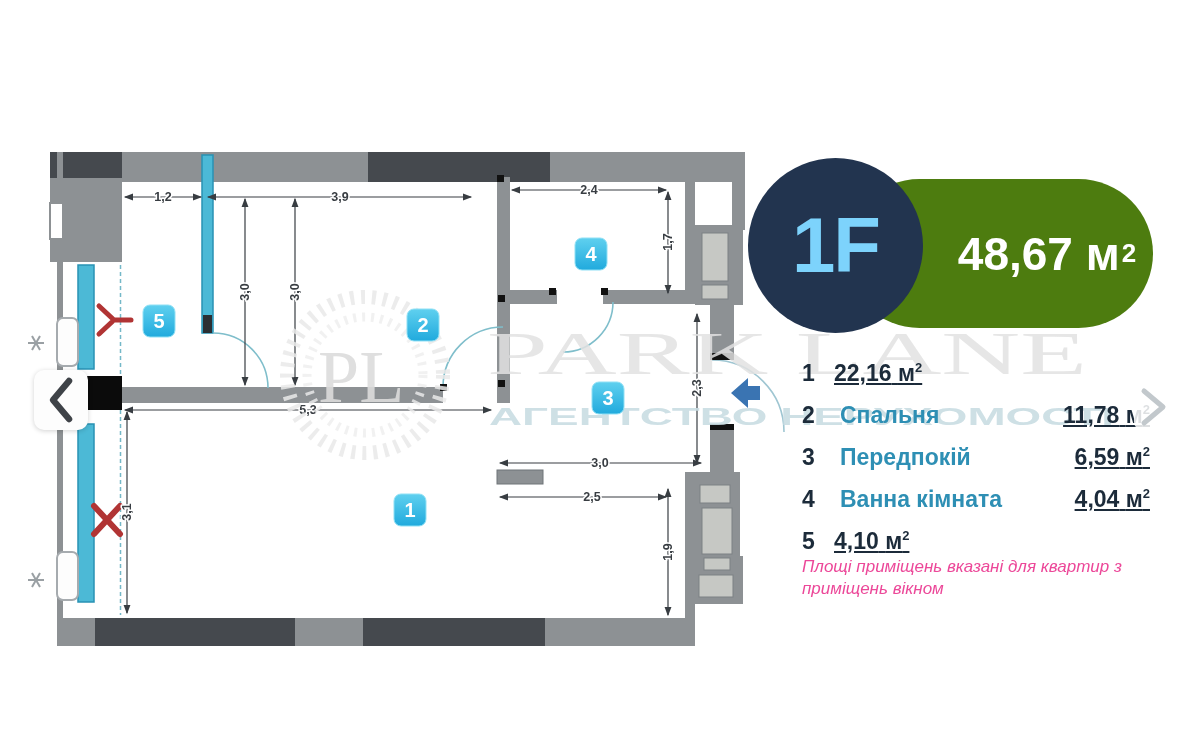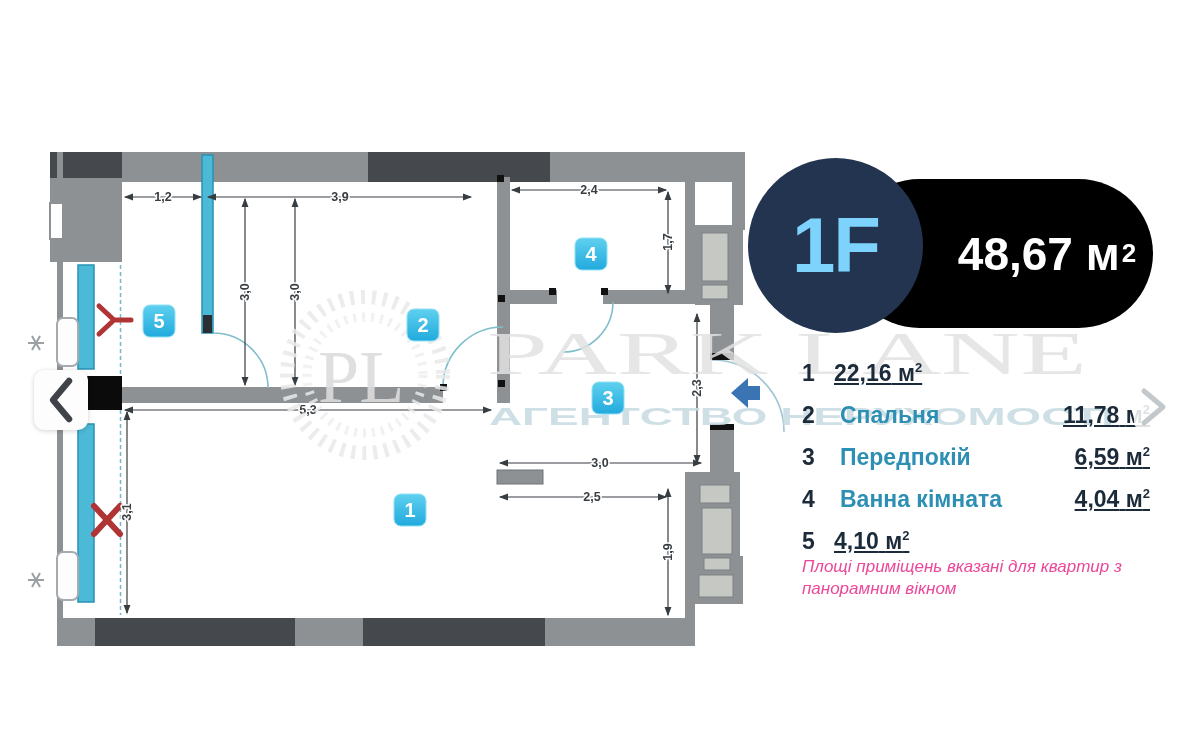--- a/index.html
+++ b/index.html
@@ -7,21 +7,21 @@
          font-family:"Liberation Sans",sans-serif;}
   #plan-svg{position:absolute;left:0;top:0;}
   .dim-text{font-family:"Liberation Sans",sans-serif;font-weight:bold;font-size:12.5px;fill:#383d42;
             paint-order:stroke;stroke:#ffffff;stroke-width:3px;stroke-linejoin:round;text-anchor:middle;}
   .chip-text{font-family:"Liberation Sans",sans-serif;font-weight:bold;font-size:20px;fill:#ffffff;text-anchor:middle;}
   .wm-mono{font-family:"Liberation Serif",serif;font-size:74px;fill:#dcdcdc;opacity:.9;}
   .wm-title{font-family:"Liberation Serif",serif;font-size:62px;fill:#e2e2e2;opacity:.85;}
   .wm-sub{font-family:"Liberation Sans",sans-serif;font-weight:bold;font-size:24px;fill:#c9dde3;opacity:.9;}
   
   .badge-pill{position:absolute;left:845px;top:179px;width:308px;height:149px;border-radius:75px;
-              background:#000000;color:#fff;display:flex;align-items:center;justify-content:center;
+              background:#4d7c0f;color:#fff;display:flex;align-items:center;justify-content:center;
               padding-left:96px;box-sizing:border-box;font-size:46px;font-weight:bold;z-index:2;}
   .badge-pill sup{font-size:26px;margin-left:2px;}
   .badge-circle{position:absolute;left:748px;top:158px;width:175px;height:175px;border-radius:50%;
                 background:#22344f;color:#7dd3fc;display:flex;align-items:center;justify-content:center;
                 font-size:78px;font-weight:bold;letter-spacing:-2px;z-index:3;}
   .legend{position:absolute;left:802px;top:352px;width:348px;z-index:4;}
   .legend-row{display:flex;align-items:center;height:42px;}
   .legend-num{width:32px;font-size:23px;font-weight:bold;color:#1c2b3a;}
   .legend-name{flex:1;font-size:23px;font-weight:bold;color:#2e8fb4;padding-left:6px;}
   .legend-val{font-size:23px;font-weight:bold;color:#1c2b3a;white-space:nowrap;text-decoration:underline;}
@@ -227,21 +227,21 @@
       <span class="legend-val"><span>4,04</span> <span>м</span><sup>2</sup></span>
     </div>
     <div class="legend-row">
       <span class="legend-num">5</span>
       <span class="legend-val"><span>4,10</span> <span>м</span><sup>2</sup></span>
     </div>
   </div>
 
   <div class="note">
     <span>Площі приміщень вказані для квартир з</span><br>
-    <span>панорамним вікном</span>
+    <span>приміщень вікном</span>
   </div>
 
   <div class="nav-prev">
     <svg width="38" height="52" viewBox="0 0 38 52">
       <polyline points="27,7 11,26 27,45" fill="none" stroke="#3f4348" stroke-width="6.5" stroke-linecap="round" stroke-linejoin="round"></polyline>
     </svg>
   </div>
   <div class="nav-next">
     <svg width="32" height="42" viewBox="0 0 32 42">
       <polyline points="6,5 25,21 6,37" fill="none" stroke="#c2c8cc" stroke-width="5" stroke-linecap="round" stroke-linejoin="round"></polyline>

